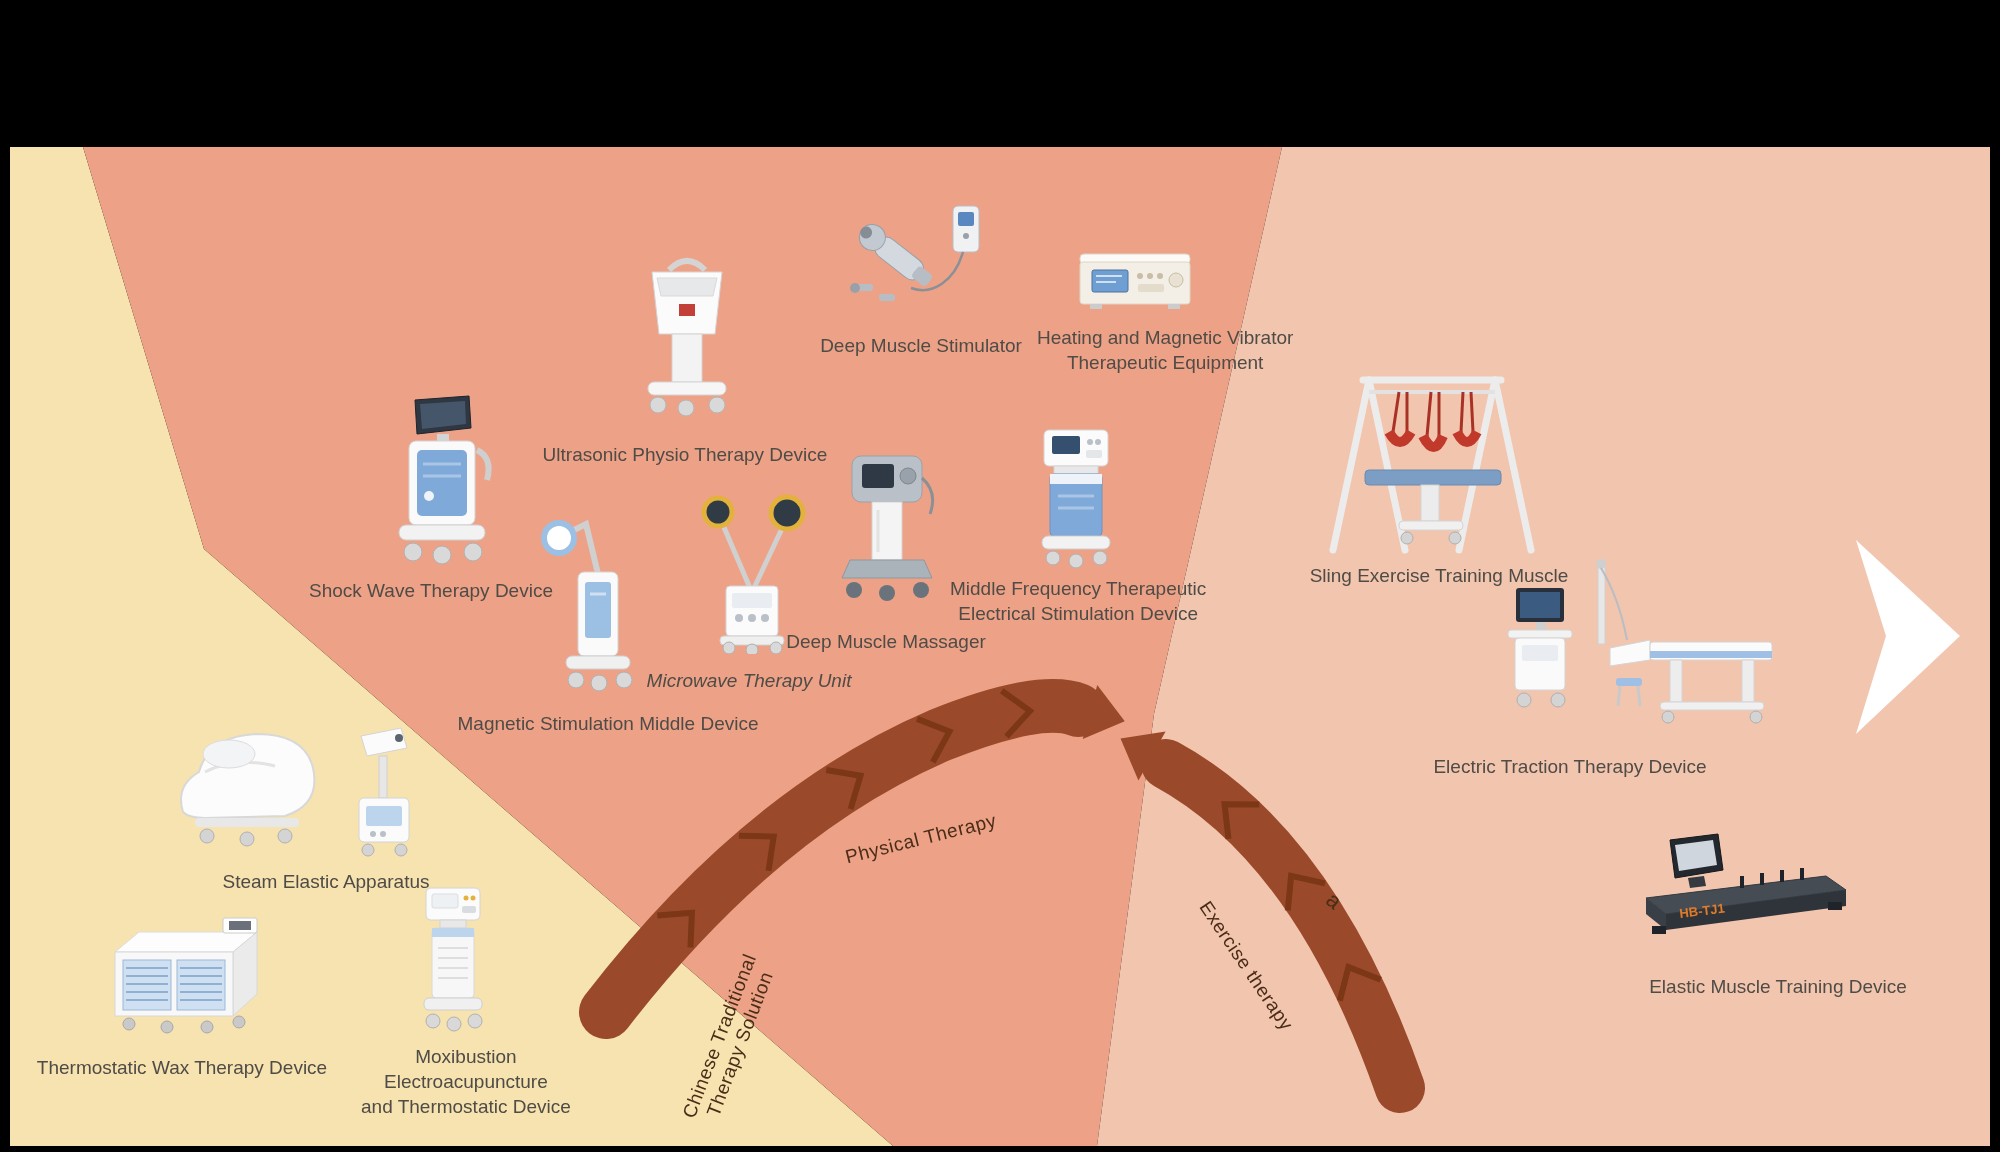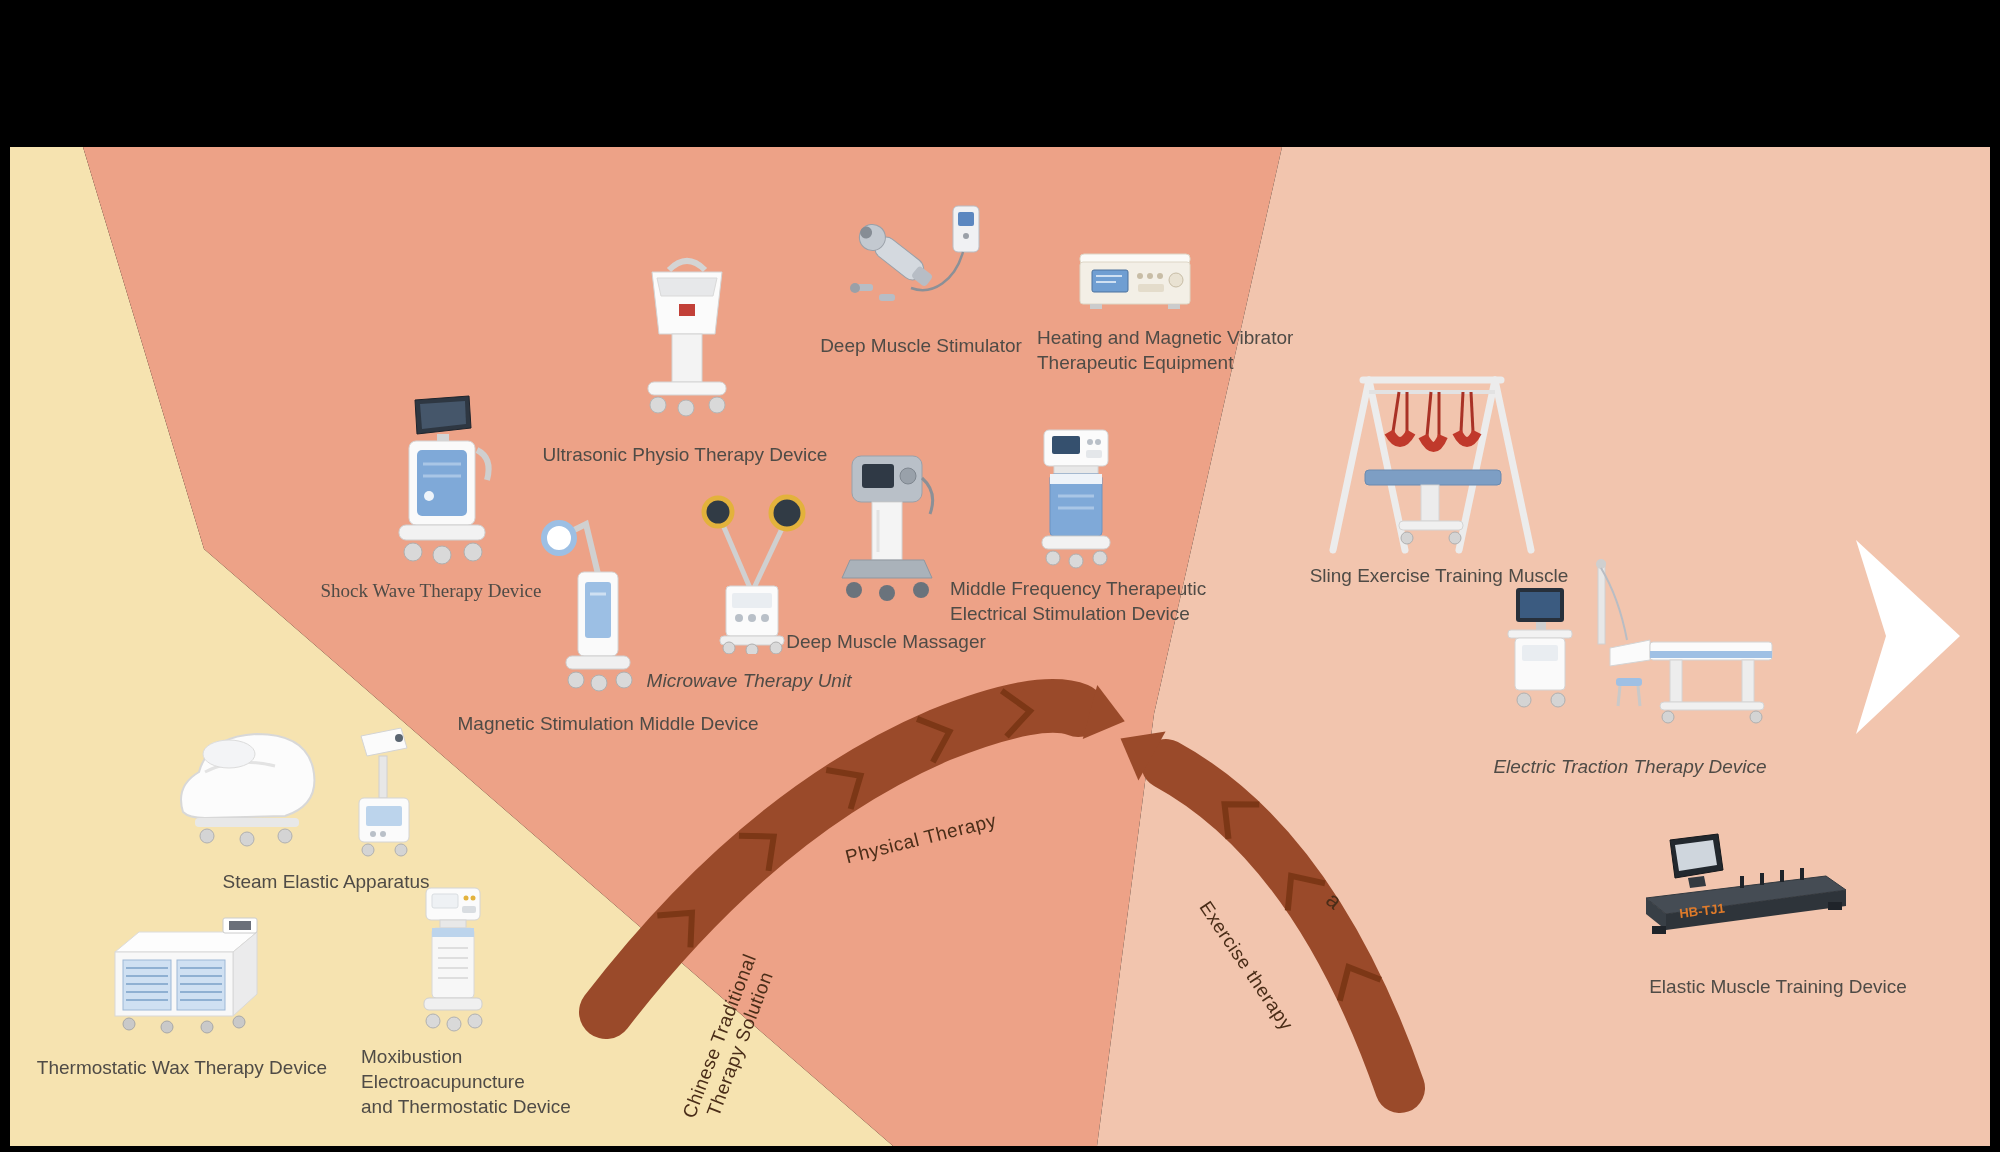--- a/index.html
+++ b/index.html
@@ -3,21 +3,21 @@
 <meta charset="utf-8">
 <style>
   html,body{margin:0;padding:0;background:#000;}
   .stage{
     position:relative;width:2000px;height:1152px;background:#000;overflow:hidden;
     font-family:"Liberation Sans",sans-serif;
   }
   .bg{position:absolute;left:0;top:0;width:2000px;height:1152px;}
   .device{position:absolute;}
   .dev-label{
-    position:absolute;color:#4f4b46;font-size:19px;line-height:1.32;white-space:nowrap;
+    position:absolute;color:#4f4b46;font-size:19px;line-height:1.32;white-space:nowrap;text-align:center;
   }
   .centered{transform:translateX(-50%);text-align:left;}
   .arc-label{
     position:absolute;color:#4a2d18;font-size:19px;letter-spacing:.6px;white-space:nowrap;
     font-weight:500;
   }
 </style>
 </head>
 <body>
 
@@ -128,21 +128,21 @@
       <line x1="38" y1="72" x2="76" y2="72" stroke="#a9c6e6" stroke-width="3"></line>
       <line x1="38" y1="84" x2="76" y2="84" stroke="#a9c6e6" stroke-width="3"></line>
       <circle cx="44" cy="104" r="5" fill="#eef4fa"></circle>
       <path d="M92 58 q16 8 10 30" fill="none" stroke="#cfcfcf" stroke-width="6"></path>
       <rect x="14" y="133" width="86" height="15" rx="7" fill="#f2f2f2" stroke="#cfcfcf"></rect>
       <circle cx="28" cy="160" r="9" fill="#d9d9d9" stroke="#b0b0b0"></circle>
       <circle cx="57" cy="163" r="9" fill="#d9d9d9" stroke="#b0b0b0"></circle>
       <circle cx="88" cy="160" r="9" fill="#d9d9d9" stroke="#b0b0b0"></circle>
     </svg>
   </div>
-  <div class="dev-label centered" style="left:431px;top:578px;font-family:Liberation Serif, serif;">Shock Wave Therapy Device</div>
+  <div class="dev-label centered" style="left:431px;top:578px;">Shock Wave Therapy Device</div>
 
   <div class="device" style="left:692px;top:486px;width:118px;height:168px;">
     <svg viewBox="0 0 118 168" width="118" height="168">
       <line x1="58" y1="102" x2="28" y2="32" stroke="#d0d0d0" stroke-width="5"></line>
       <line x1="62" y1="102" x2="94" y2="34" stroke="#d0d0d0" stroke-width="5"></line>
       <circle cx="26" cy="26" r="14" fill="#313b45" stroke="#e3b23c" stroke-width="5"></circle>
       <circle cx="95" cy="27" r="16" fill="#313b45" stroke="#e3b23c" stroke-width="5"></circle>
       <rect x="34" y="100" width="52" height="50" rx="4" fill="#fbfbfb" stroke="#d4d4d4"></rect>
       <rect x="40" y="107" width="40" height="15" rx="2" fill="#e9edf1"></rect>
       <circle cx="47" cy="132" r="4" fill="#b9c0c8"></circle>
@@ -340,21 +340,21 @@
       <polygon points="112,96 152,88 152,108 112,114" fill="#fbfbfb" stroke="#d4d4d4"></polygon>
       <rect x="152" y="90" width="122" height="18" rx="3" fill="#fbfbfb" stroke="#d4d4d4"></rect>
       <rect x="152" y="99" width="122" height="7" fill="#9fc0e4"></rect>
       <rect x="172" y="108" width="12" height="42" fill="#ededed" stroke="#d4d4d4"></rect>
       <rect x="244" y="108" width="12" height="42" fill="#ededed" stroke="#d4d4d4"></rect>
       <rect x="162" y="150" width="104" height="8" rx="4" fill="#f0f0f0" stroke="#d4d4d4"></rect>
       <circle cx="170" cy="165" r="6" fill="#d4d4d4" stroke="#b0b0b0"></circle>
       <circle cx="258" cy="165" r="6" fill="#d4d4d4" stroke="#b0b0b0"></circle>
     </svg>
   </div>
-  <div class="dev-label centered" style="left:1630px;top:754px;font-style:italic;">Electric Traction Therapy Device</div>
+  <div class="dev-label centered" style="left:1570px;top:754px;">Electric Traction Therapy Device</div>
 
   <div class="device" style="left:1628px;top:818px;width:238px;height:132px;">
     <svg viewBox="0 0 238 132" width="238" height="132">
       <polygon points="18,80 198,58 218,72 38,96" fill="#454c54" stroke="#343a40"></polygon>
       <polygon points="38,96 218,72 218,88 38,112" fill="#2e343a"></polygon>
       <polygon points="18,80 38,96 38,112 18,96" fill="#383f46"></polygon>
       <rect x="112" y="58" width="4" height="12" fill="#1f242a"></rect>
       <rect x="132" y="55" width="4" height="12" fill="#1f242a"></rect>
       <rect x="152" y="52" width="4" height="12" fill="#1f242a"></rect>
       <rect x="172" y="50" width="4" height="12" fill="#1f242a"></rect>

